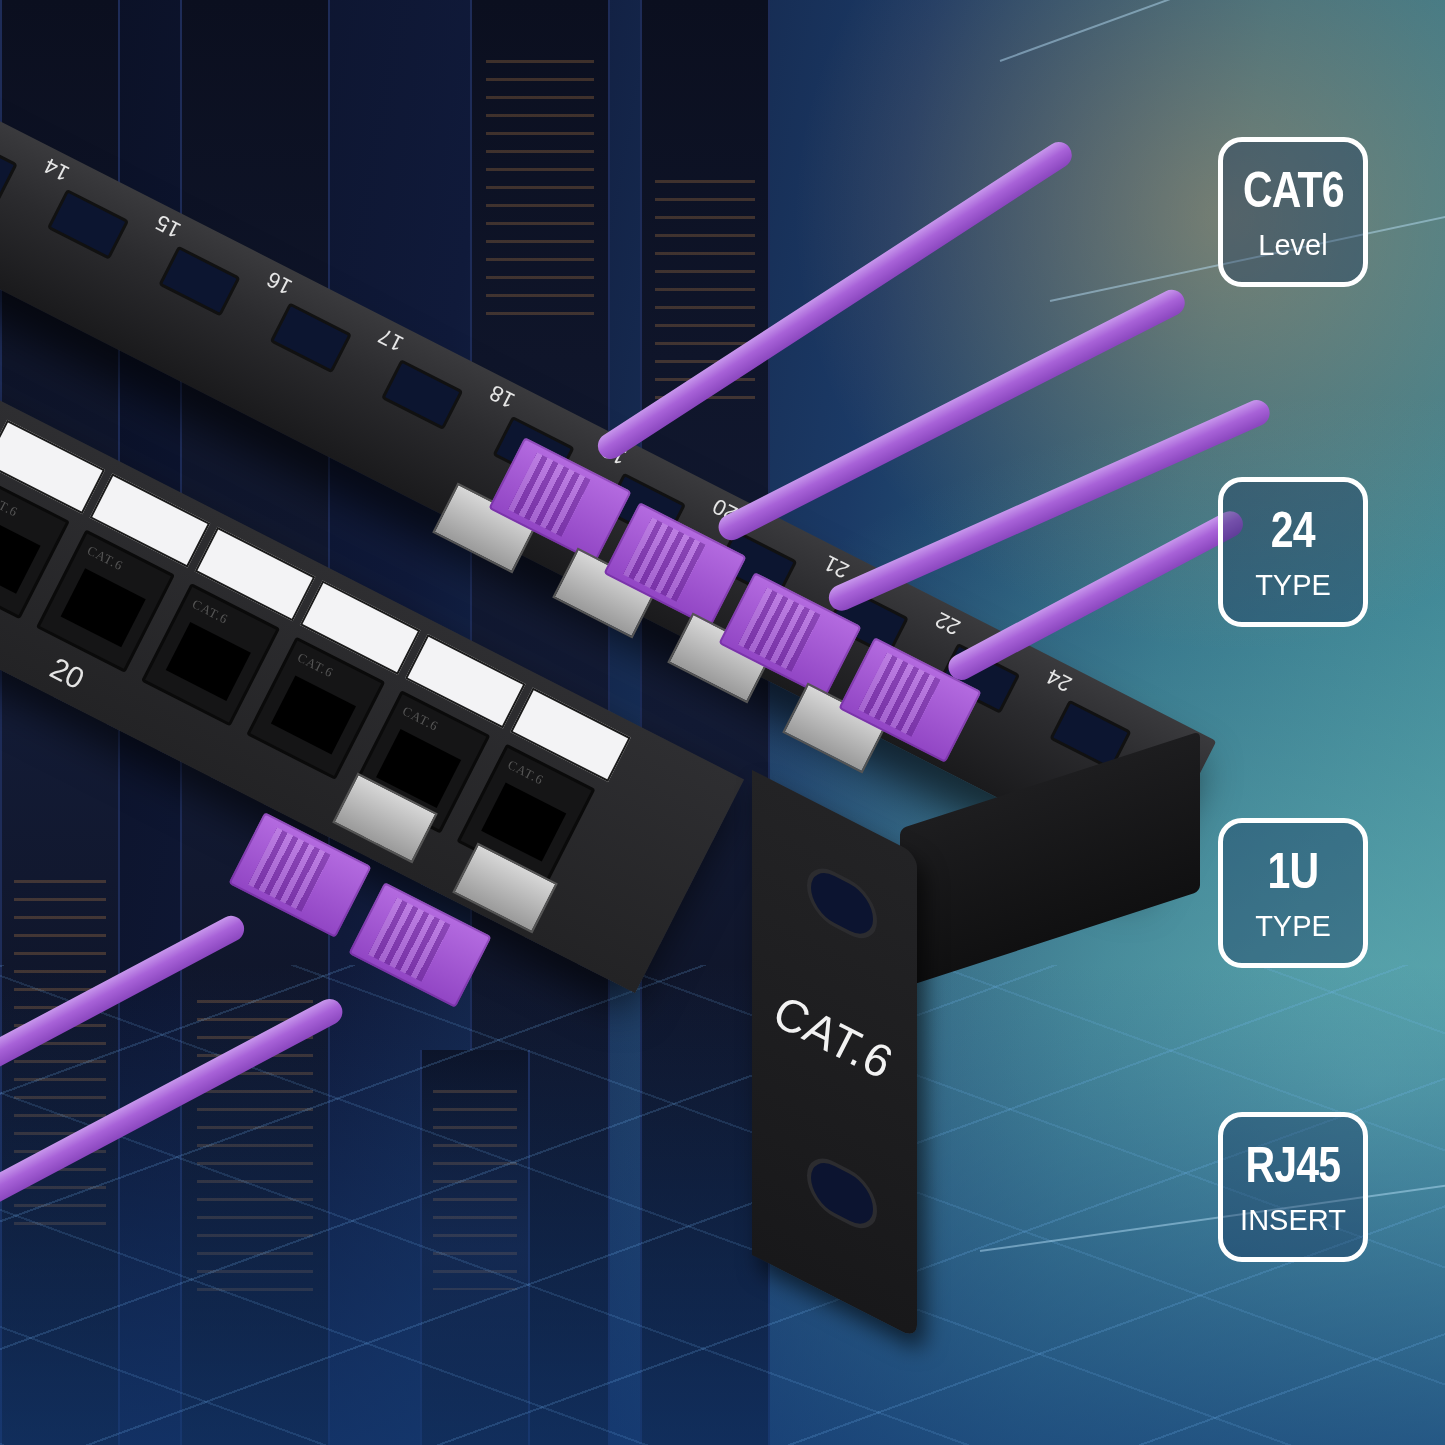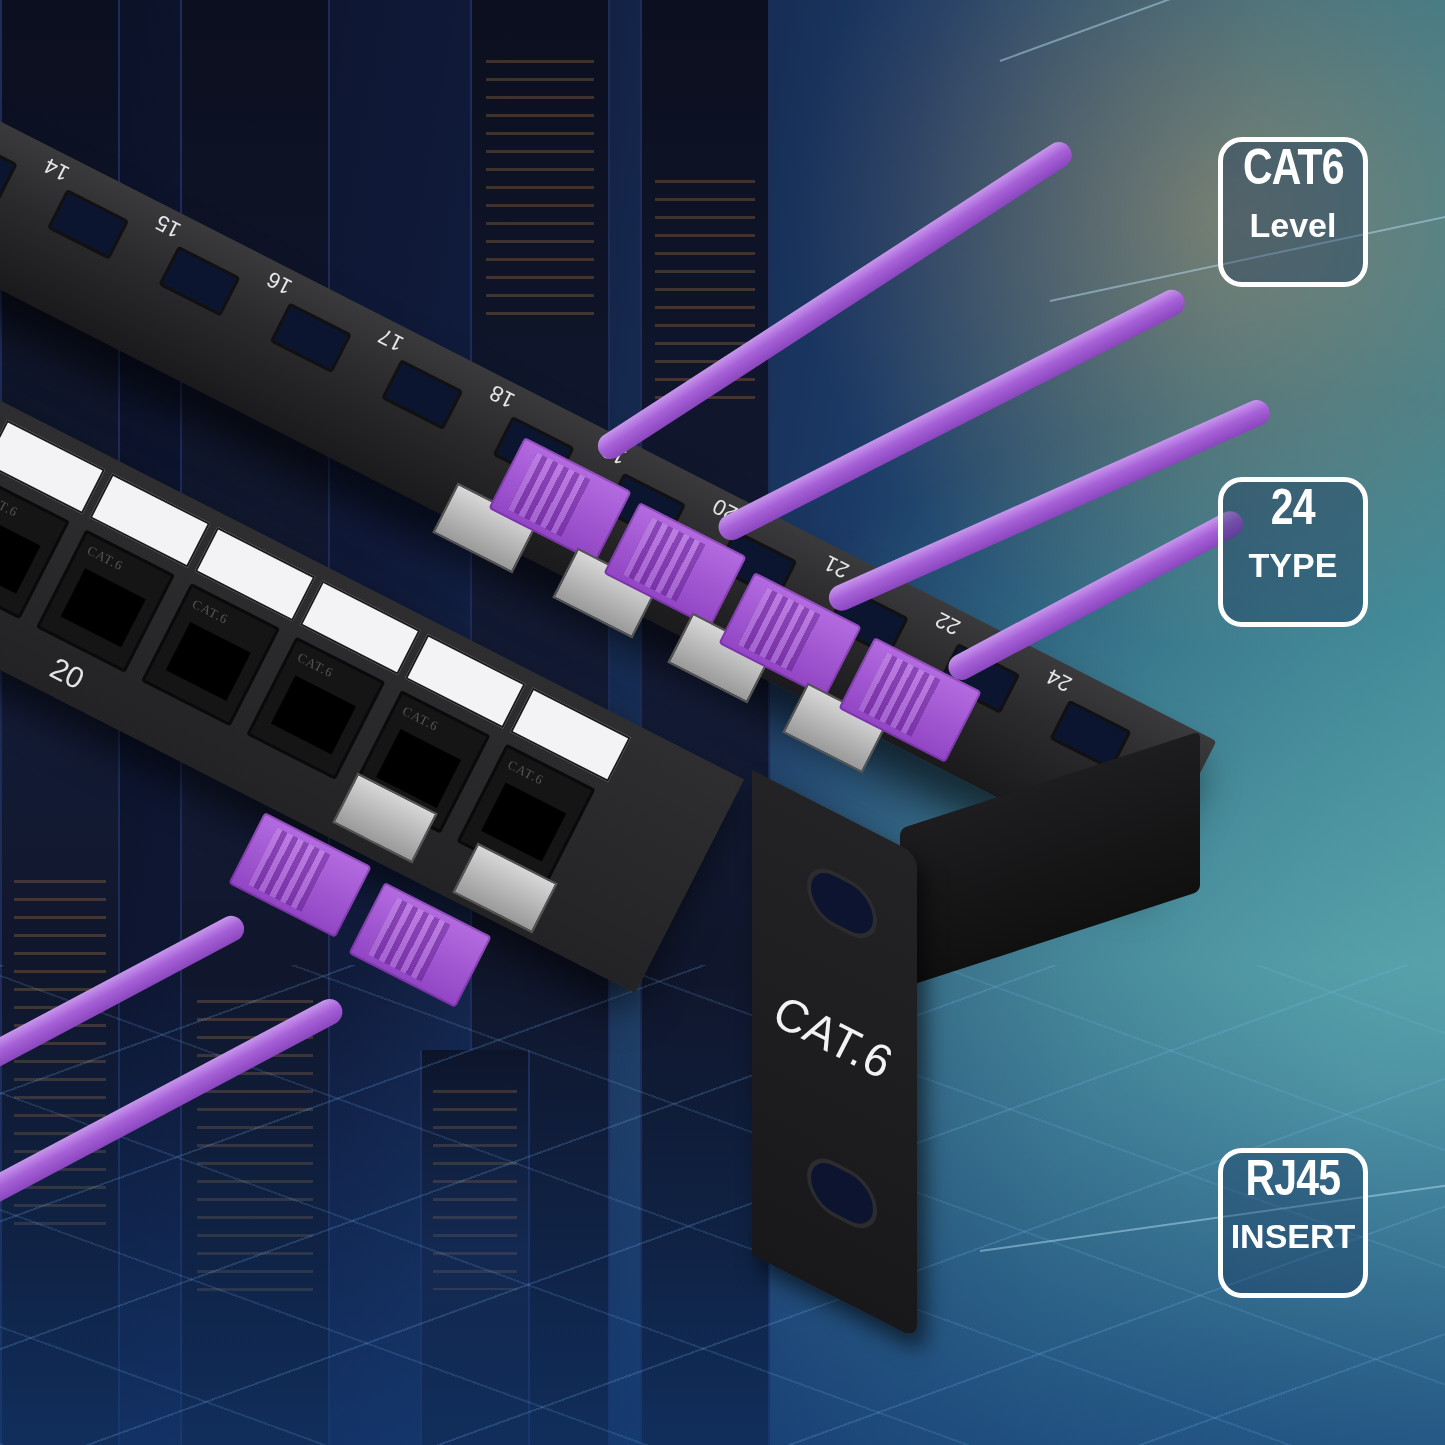--- a/index.html
+++ b/index.html
@@ -130,30 +130,30 @@
     }
 
     
     .badges {
       position: absolute; left: 1218px; top: 0; width: 150px; height: 1445px;
     }
     .badge {
       position: absolute; left: 0; width: 150px; height: 150px;
       border: 5px solid #ffffff; border-radius: 24px;
       background: rgba(20, 45, 85, 0.35);
-      display: flex; flex-direction: column; align-items: center; 
+      display: flex; flex-direction: column; align-items: center; justify-content: center;
       color: #ffffff;
     }
     .badge-main {
       font-family: "Liberation Sans", sans-serif;
       font-weight: 700; font-size: 50px; line-height: 1;
       transform: scaleX(0.82); letter-spacing: -1px;
     }
     .badge-sub {
-      font-weight: 700; font-size: 34px; margin-top: 16px; line-height: 1;
+      font-weight: 400; font-size: 29px; margin-top: 16px; line-height: 1;
     }
   </style>
 </head>
 <body>
 
 <div class="scene">
   <div class="rack-col" style="left:180px;width:150px;">
       <div class="glow" style="top:1000px;height:300px;"></div>
     </div>
   <div class="rack-col" style="left:470px;width:140px;">
@@ -272,17 +272,21 @@
 
 <div class="badges">
   <div class="badge" style="top:137px;">
     <span class="badge-main">CAT6</span>
     <span class="badge-sub" style="text-transform:none;">Level</span>
   </div>
   <div class="badge" style="top:477px;">
     <span class="badge-main">24</span>
     <span class="badge-sub">TYPE</span>
   </div>
-  <div class="badge" style="top:1148px;">
+  <div class="badge" style="top:818px;">
+    <span class="badge-main">1U</span>
+    <span class="badge-sub">TYPE</span>
+  </div>
+  <div class="badge" style="top:1112px;">
     <span class="badge-main">RJ45</span>
     <span class="badge-sub">INSERT</span>
   </div>
 </div>
 
 </body></html>

